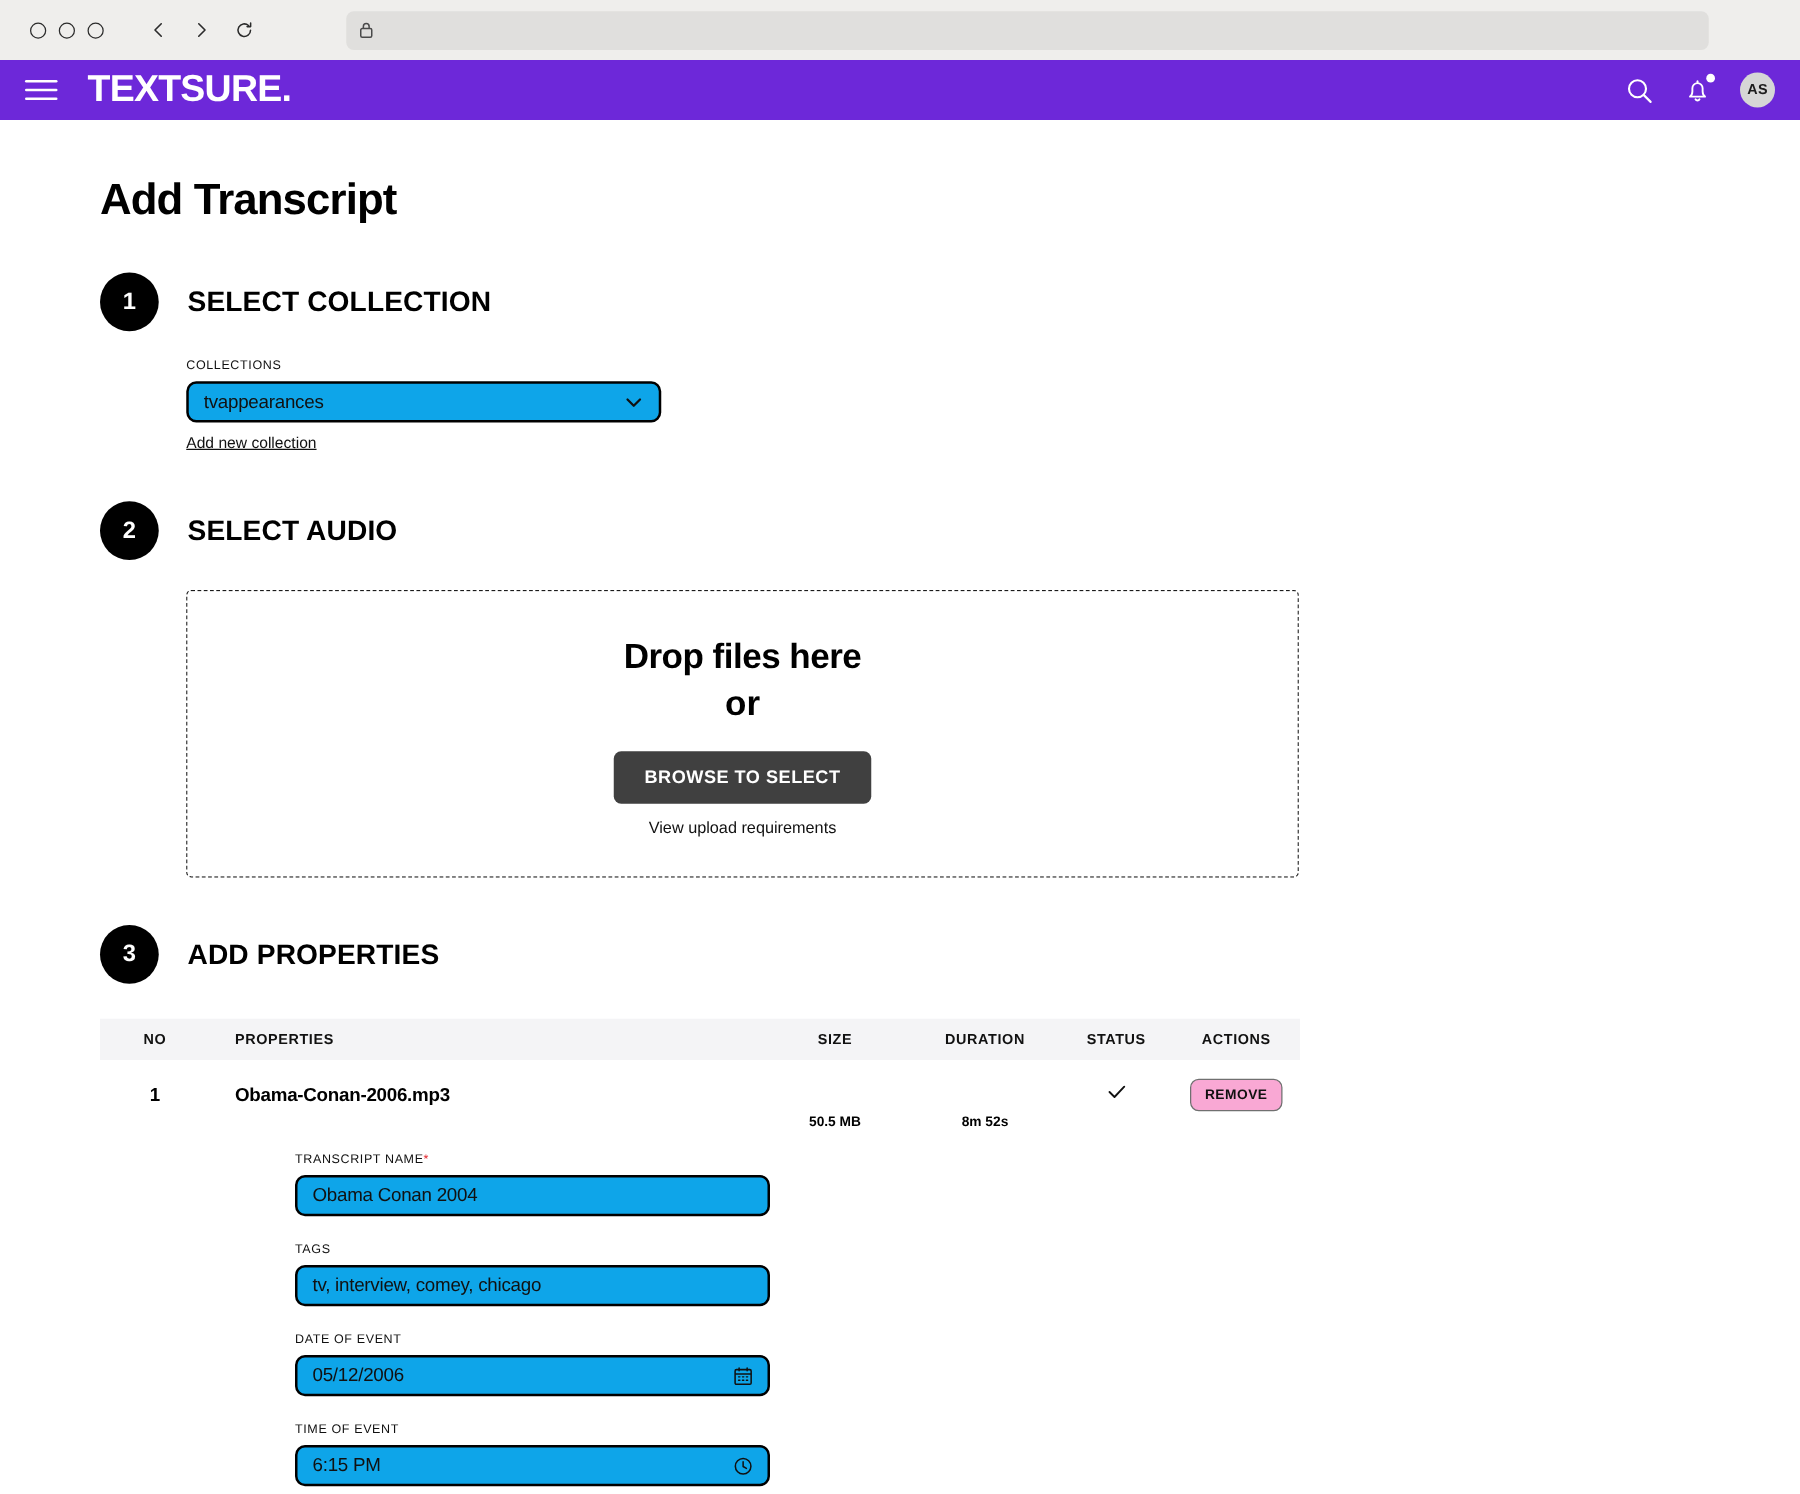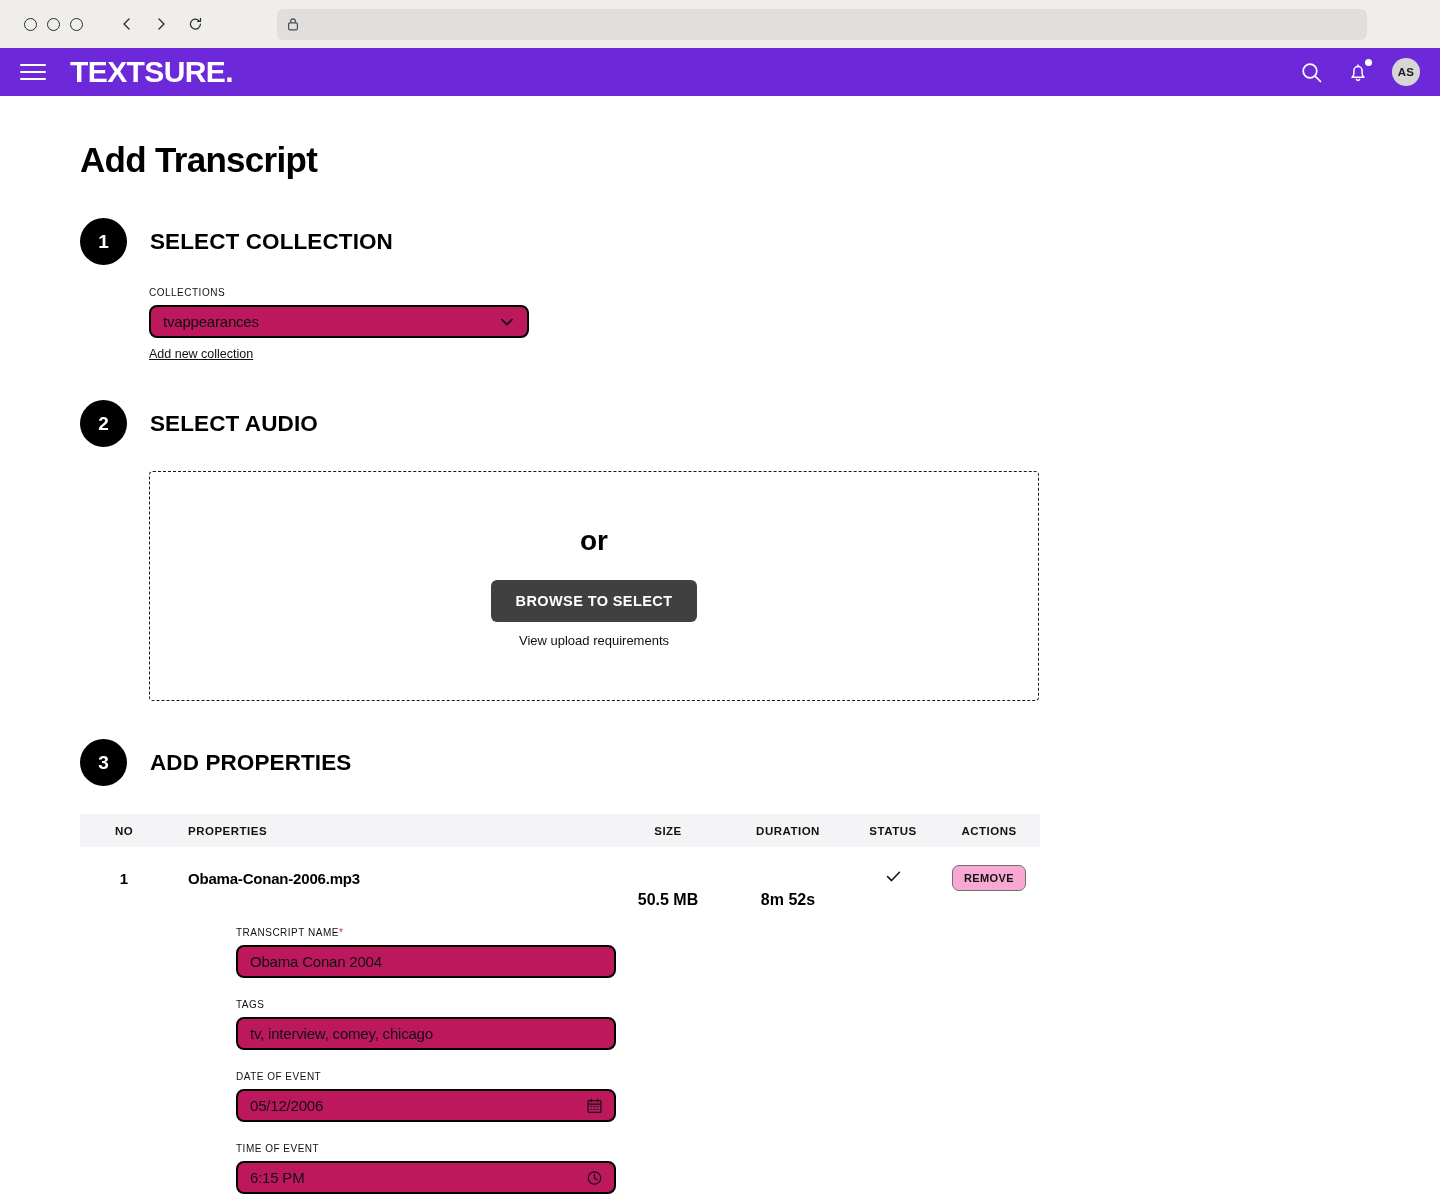--- a/index.html
+++ b/index.html
@@ -192,21 +192,21 @@
     text-transform: uppercase;
   }
   .req-star { color: #e3242b; }
 
   .input-shell {
     position: relative;
     width: 380px;
     height: 33px;
     border: 2px solid #000000;
     border-radius: 8px;
-    background: #be185d;
+    background: #0ea5e9;
     display: flex;
     align-items: center;
     padding: 0 12px;
     margin-top: 7px;
   }
   .input-shell .val {
     font-size: 15px;
     color: #111111;
     letter-spacing: -0.2px;
   }
@@ -300,21 +300,21 @@
   .c-no    { width: 88px; text-align: center; flex: 0 0 auto; }
   .c-props { width: 440px; padding-left: 20px; flex: 0 0 auto; }
   .c-size  { width: 120px; text-align: center; flex: 0 0 auto; }
   .c-dur   { width: 120px; text-align: center; flex: 0 0 auto; }
   .c-stat  { width: 90px;  text-align: center; flex: 0 0 auto; }
   .c-act   { width: 102px; text-align: center; flex: 0 0 auto; }
 
   .tbl-row .c-no { font-size: 15px; font-weight: 700; color: #000; }
   .tbl-row .c-props { font-size: 15px; font-weight: 700; color: #000; letter-spacing: -0.2px; }
   .tbl-row .c-size,
-  .tbl-row .c-dur { font-size: 16px; font-weight: 700; color: #000; margin-top: 44px; }
+  .tbl-row .c-dur { font-size: 11px; font-weight: 700; color: #000; margin-top: 44px; }
   .check { color: #000; display: inline-flex; }
   .remove-btn {
     border: 1.5px solid #707070;
     background: #f9a8d4;
     border-radius: 7px;
     font-size: 11px;
     font-weight: 700;
     letter-spacing: 0.4px;
     color: #111111;
     padding: 6px 11px;
@@ -414,20 +414,21 @@
       <a class="link-underline">Add new collection</a>
     </div>
   </section>
 
   <section class="step-block">
     <div class="step-head">
       <div class="step-badge">2</div>
       <div class="step-title">SELECT AUDIO</div>
     </div>
     <div class="dropzone">
+      <div class="drop-title">Drop files here</div>
       <div class="drop-or">or</div>
       <button class="browse-btn">BROWSE TO SELECT</button>
       <div class="req-link">View upload requirements</div>
     </div>
   </section>
 
   <section class="step-block">
     <div class="step-head">
       <div class="step-badge">3</div>
       <div class="step-title">ADD PROPERTIES</div>

